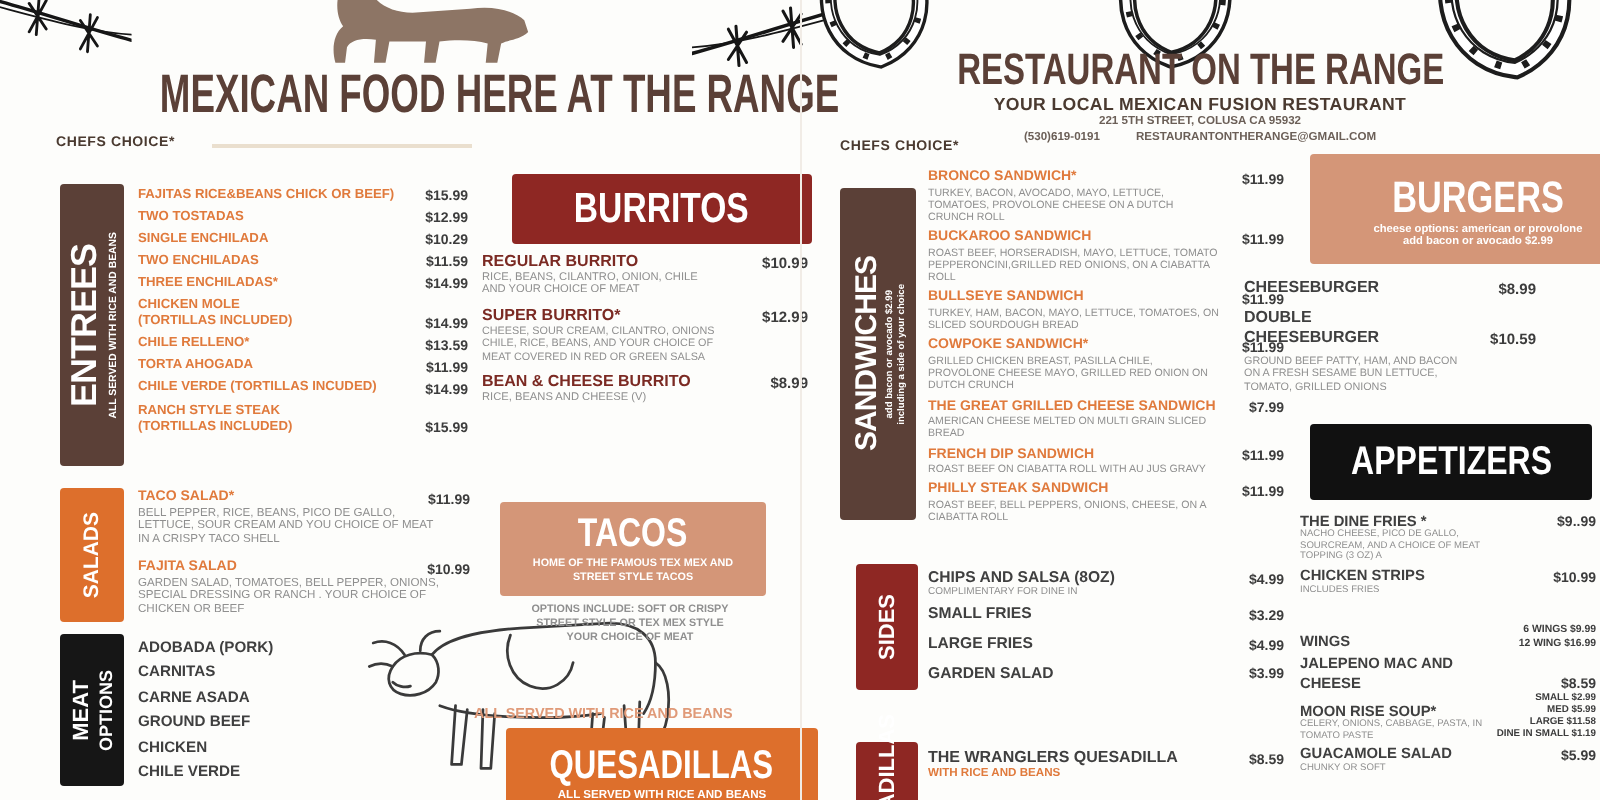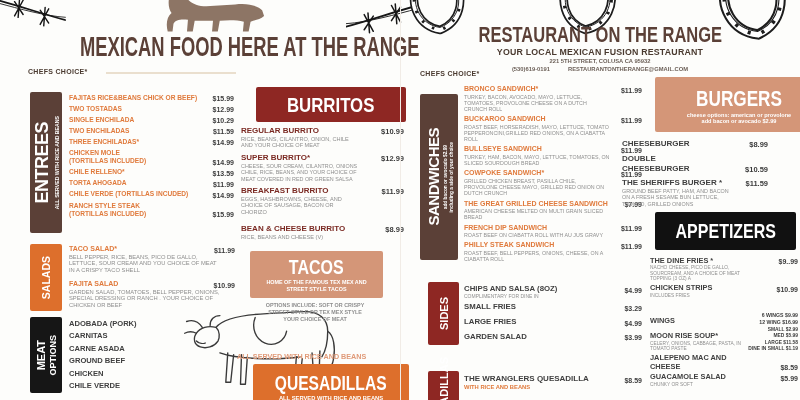--- a/index.html
+++ b/index.html
@@ -173,27 +173,20 @@
         </div>
       <div class="dsc" style="font-size:5.6px;width:112px">RICE, BEANS, CILANTRO, ONION, CHILE AND YOUR CHOICE OF MEAT</div>
     </div>
     <div style="margin-bottom:4px">
       <div class="mrow">
           <span class="nm m" style="font-size:8px">SUPER BURRITO*</span>
           <span class="pr" style="font-size:7.5px">$12.99</span>
         </div>
       <div class="dsc" style="font-size:5.4px;width:128px">CHEESE, SOUR CREAM, CILANTRO, ONIONS CHILE,  RICE, BEANS, AND YOUR CHOICE OF MEAT COVERED IN RED OR GREEN SALSA</div>
     </div>
-    <div style="margin-bottom:9px">
-      <div class="mrow">
-          <span class="nm m" style="font-size:8px">BREAKFAST BURRITO</span>
-          <span class="pr" style="font-size:7.5px">$11.99</span>
-        </div>
-      <div class="dsc" style="font-size:5.6px;width:110px">EGGS, HASHBROWNS, CHEESE, AND CHOICE OF SAUSAGE, BACON OR CHORIZO</div>
-    </div>
     <div>
       <div class="mrow">
           <span class="nm m" style="font-size:8px">BEAN &amp; CHEESE BURRITO</span>
           <span class="pr" style="font-size:7.5px">$8.99</span>
         </div>
       <div class="dsc" style="font-size:5.6px;width:130px">RICE, BEANS AND CHEESE (V)</div>
     </div>
   </div>
 
   <div class="abs hdr" style="left:250px;top:251px;width:133px;height:47px;background:#d49678">
@@ -339,24 +332,20 @@
     <div class="mrow" style="margin-bottom:5px">
         <span class="nm d" style="font-size:8px">CHEESEBURGER</span>
         <span class="pr" style="font-size:7.5px">$8.99</span>
       </div>
     <div class="mrow" style="margin-bottom:4px">
         <span class="nm d" style="font-size:8px">DOUBLE
 CHEESEBURGER</span>
         <span class="pr" style="font-size:7.5px">$10.59</span>
       </div>
     <div>
-      <div class="mrow">
-          <span class="nm d" style="font-size:8px">THE SHERIFFS BURGER *</span>
-          <span class="pr" style="font-size:7.5px">$11.59</span>
-        </div>
       <div class="dsc" style="font-size:5.4px;width:112px">GROUND BEEF PATTY, HAM, AND BACON ON A FRESH SESAME BUN LETTUCE, TOMATO, GRILLED ONIONS</div>
     </div>
   </div>
 
   <div class="abs hdr" style="left:655px;top:212px;width:141px;height:38px;background:#111">
     <span class="cx" style="font-size:20px;transform:scaleX(.8)">APPETIZERS</span>
   </div>
   <div class="abs" style="left:650px;top:256px;width:148px">
     <div style="margin-bottom:1.5px">
       <div class="mrow">
@@ -372,37 +361,37 @@
         </div>
       <div class="dsc" style="font-size:4.8px">INCLUDES  FRIES</div>
     </div>
     <div class="mrow" style="margin-bottom:2px">
       <span class="nm d" style="font-size:7.4px;margin-top:3px">WINGS</span>
       <span class="prcol" style="font-size:5.2px">
         <span style="display:block">6 WINGS $9.99</span>
         <span style="display:block">12 WING $16.99</span>
       </span>
     </div>
+    <div class="mrow" style="margin-bottom:1px">
+        <span class="nm d" style="font-size:7.4px">JALEPENO MAC AND
+CHEESE</span>
+        <span class="pr" style="font-size:7px">$8.59</span>
+      </div>
     <div class="mrow" style="margin-bottom:1px">
       <span style="width:92px">
         <span class="nm d" style="font-size:7.4px;display:block">MOON RISE SOUP*</span>
         <span class="dsc" style="font-size:4.8px;display:block">CELERY, ONIONS, CABBAGE, PASTA, IN TOMATO PASTE</span>
       </span>
       <span class="prcol" style="font-size:4.9px">
         <span style="display:block">SMALL $2.99</span>
         <span style="display:block">MED $5.99</span>
         <span style="display:block">LARGE $11.58</span>
         <span style="display:block">DINE IN SMALL $1.19</span>
       </span>
     </div>
-    <div class="mrow" style="margin-bottom:1px">
-        <span class="nm d" style="font-size:7.4px">JALEPENO MAC AND
-CHEESE</span>
-        <span class="pr" style="font-size:7px">$8.59</span>
-      </div>
     <div style="margin-bottom:16px">
       <div class="mrow">
           <span class="nm d" style="font-size:7.4px">GUACAMOLE SALAD</span>
           <span class="pr" style="font-size:7px">$5.99</span>
         </div>
       <div class="dsc" style="font-size:4.8px">CHUNKY OR SOFT</div>
     </div>
     <div class="mrow">
         <span class="nm d" style="font-size:7.4px">ONION RINGS</span>
         <span class="pr" style="font-size:7px">$8.99</span>

